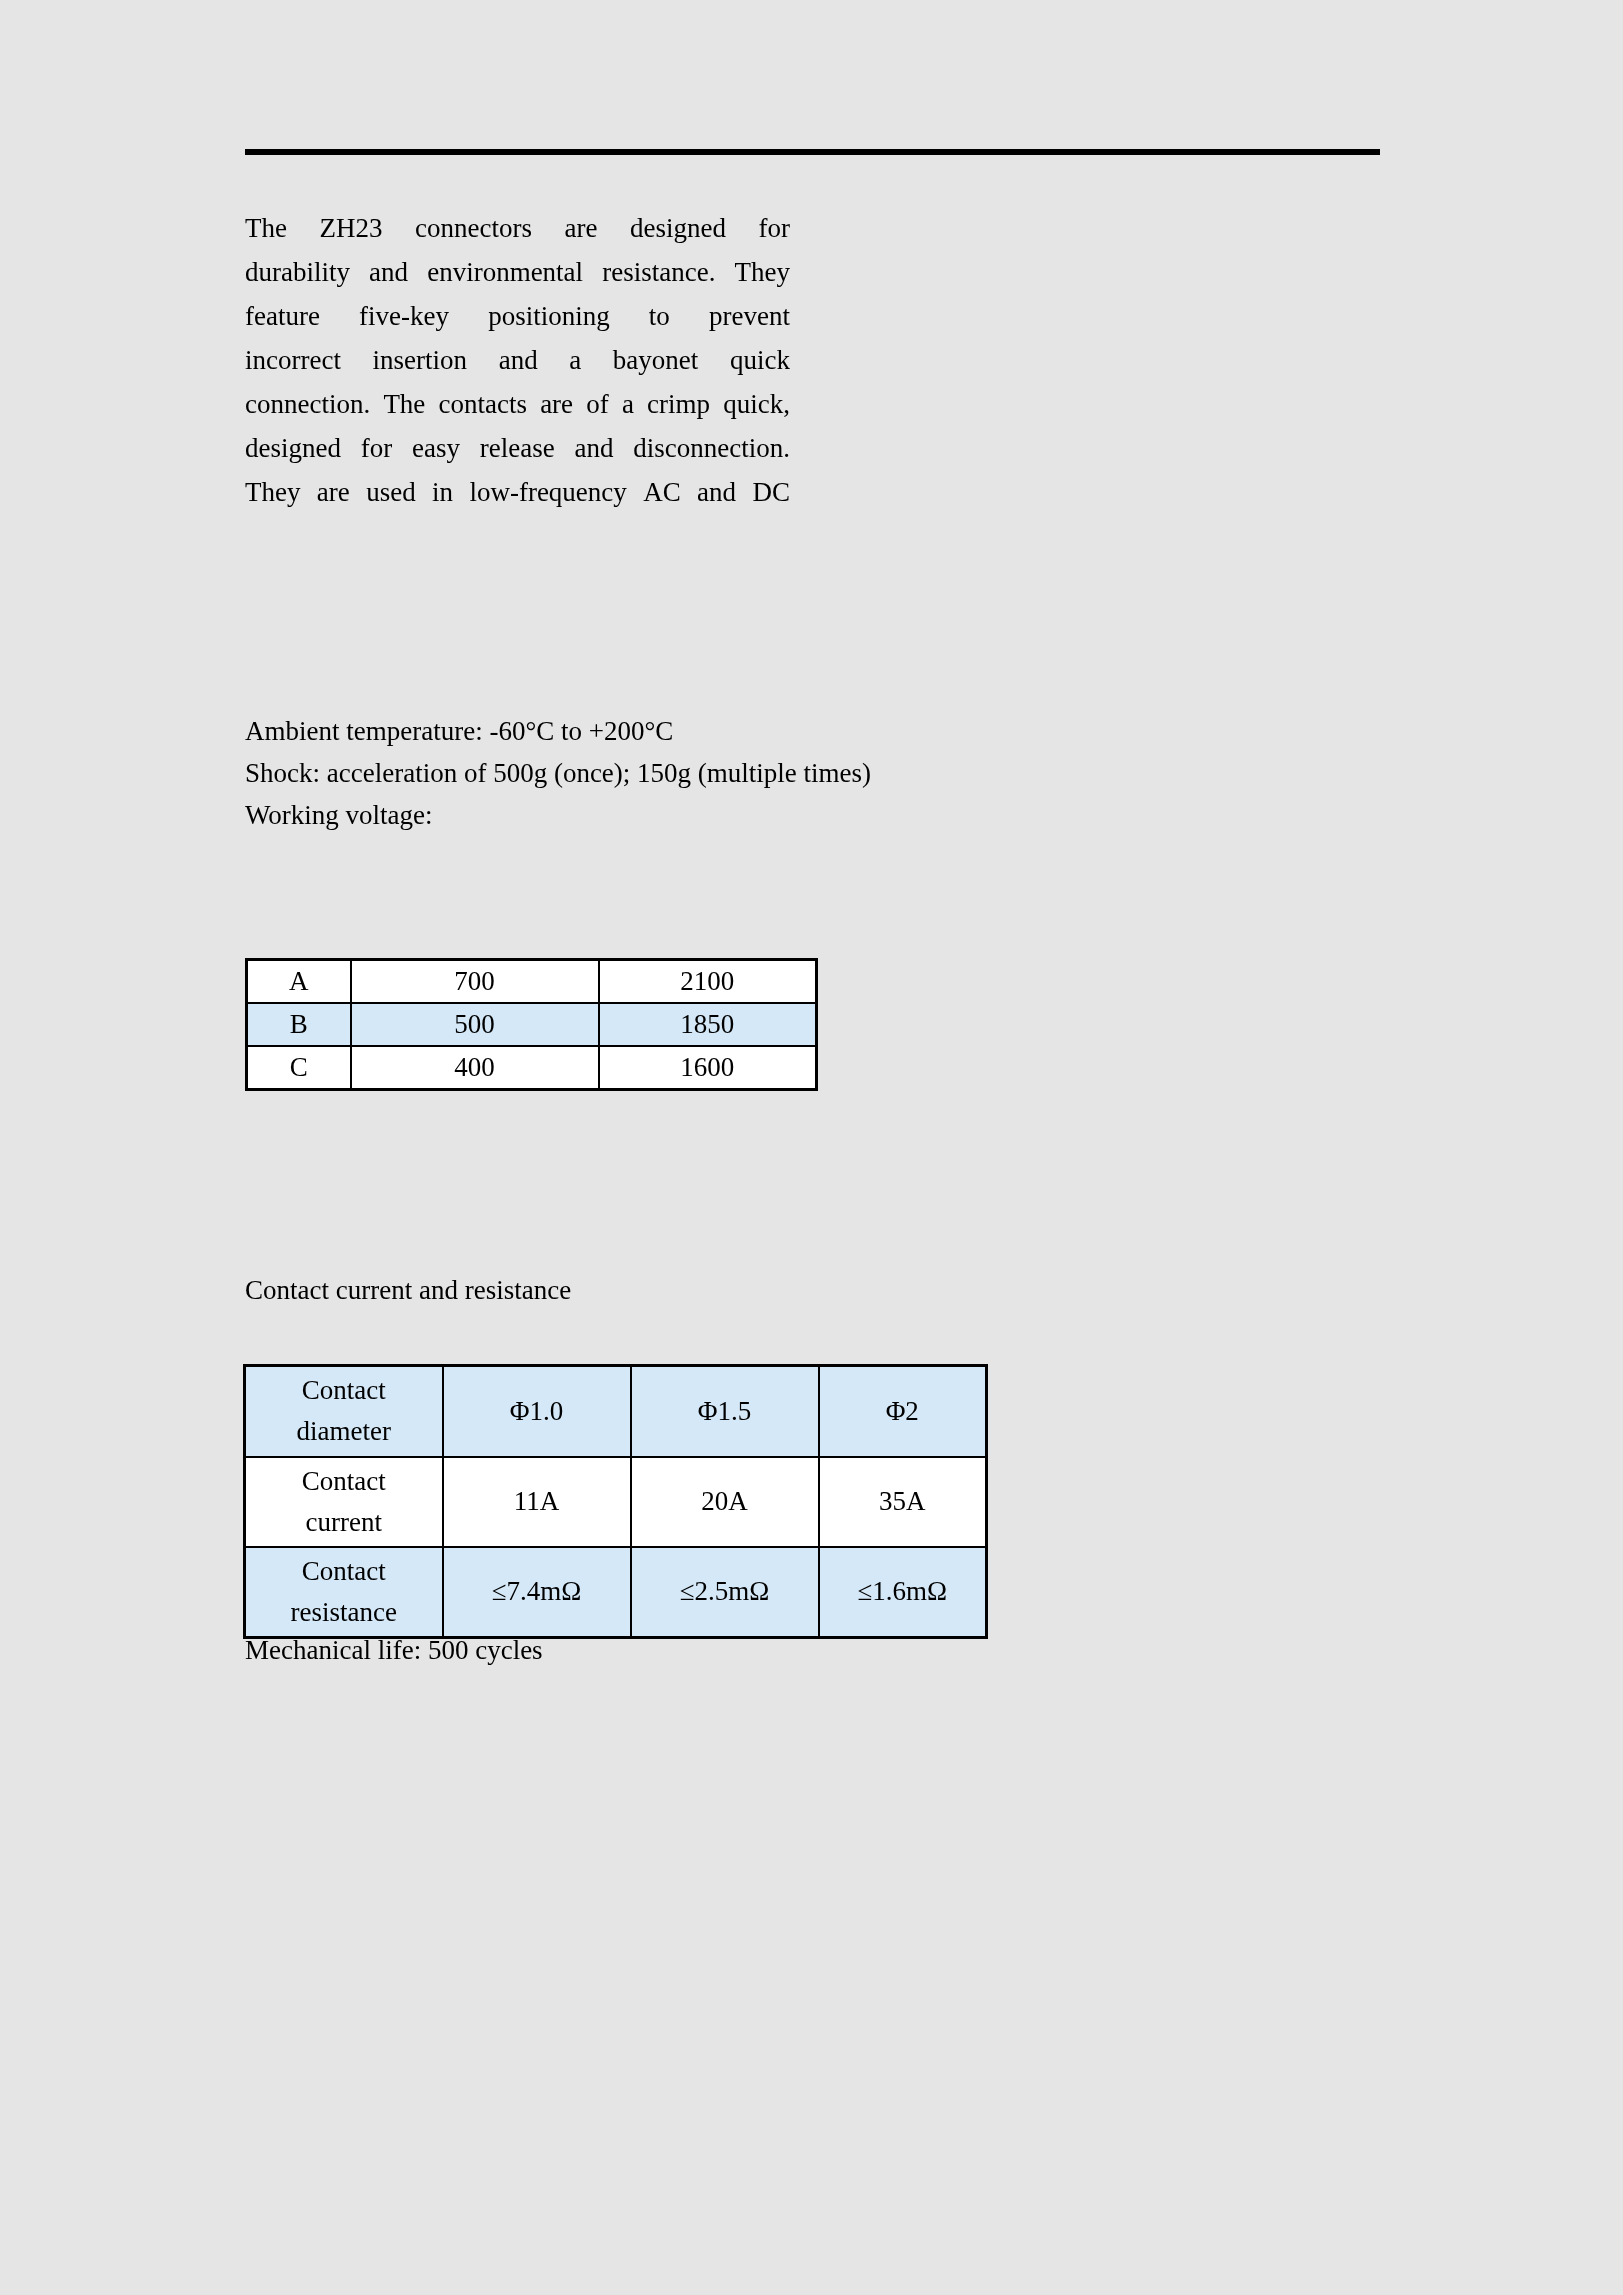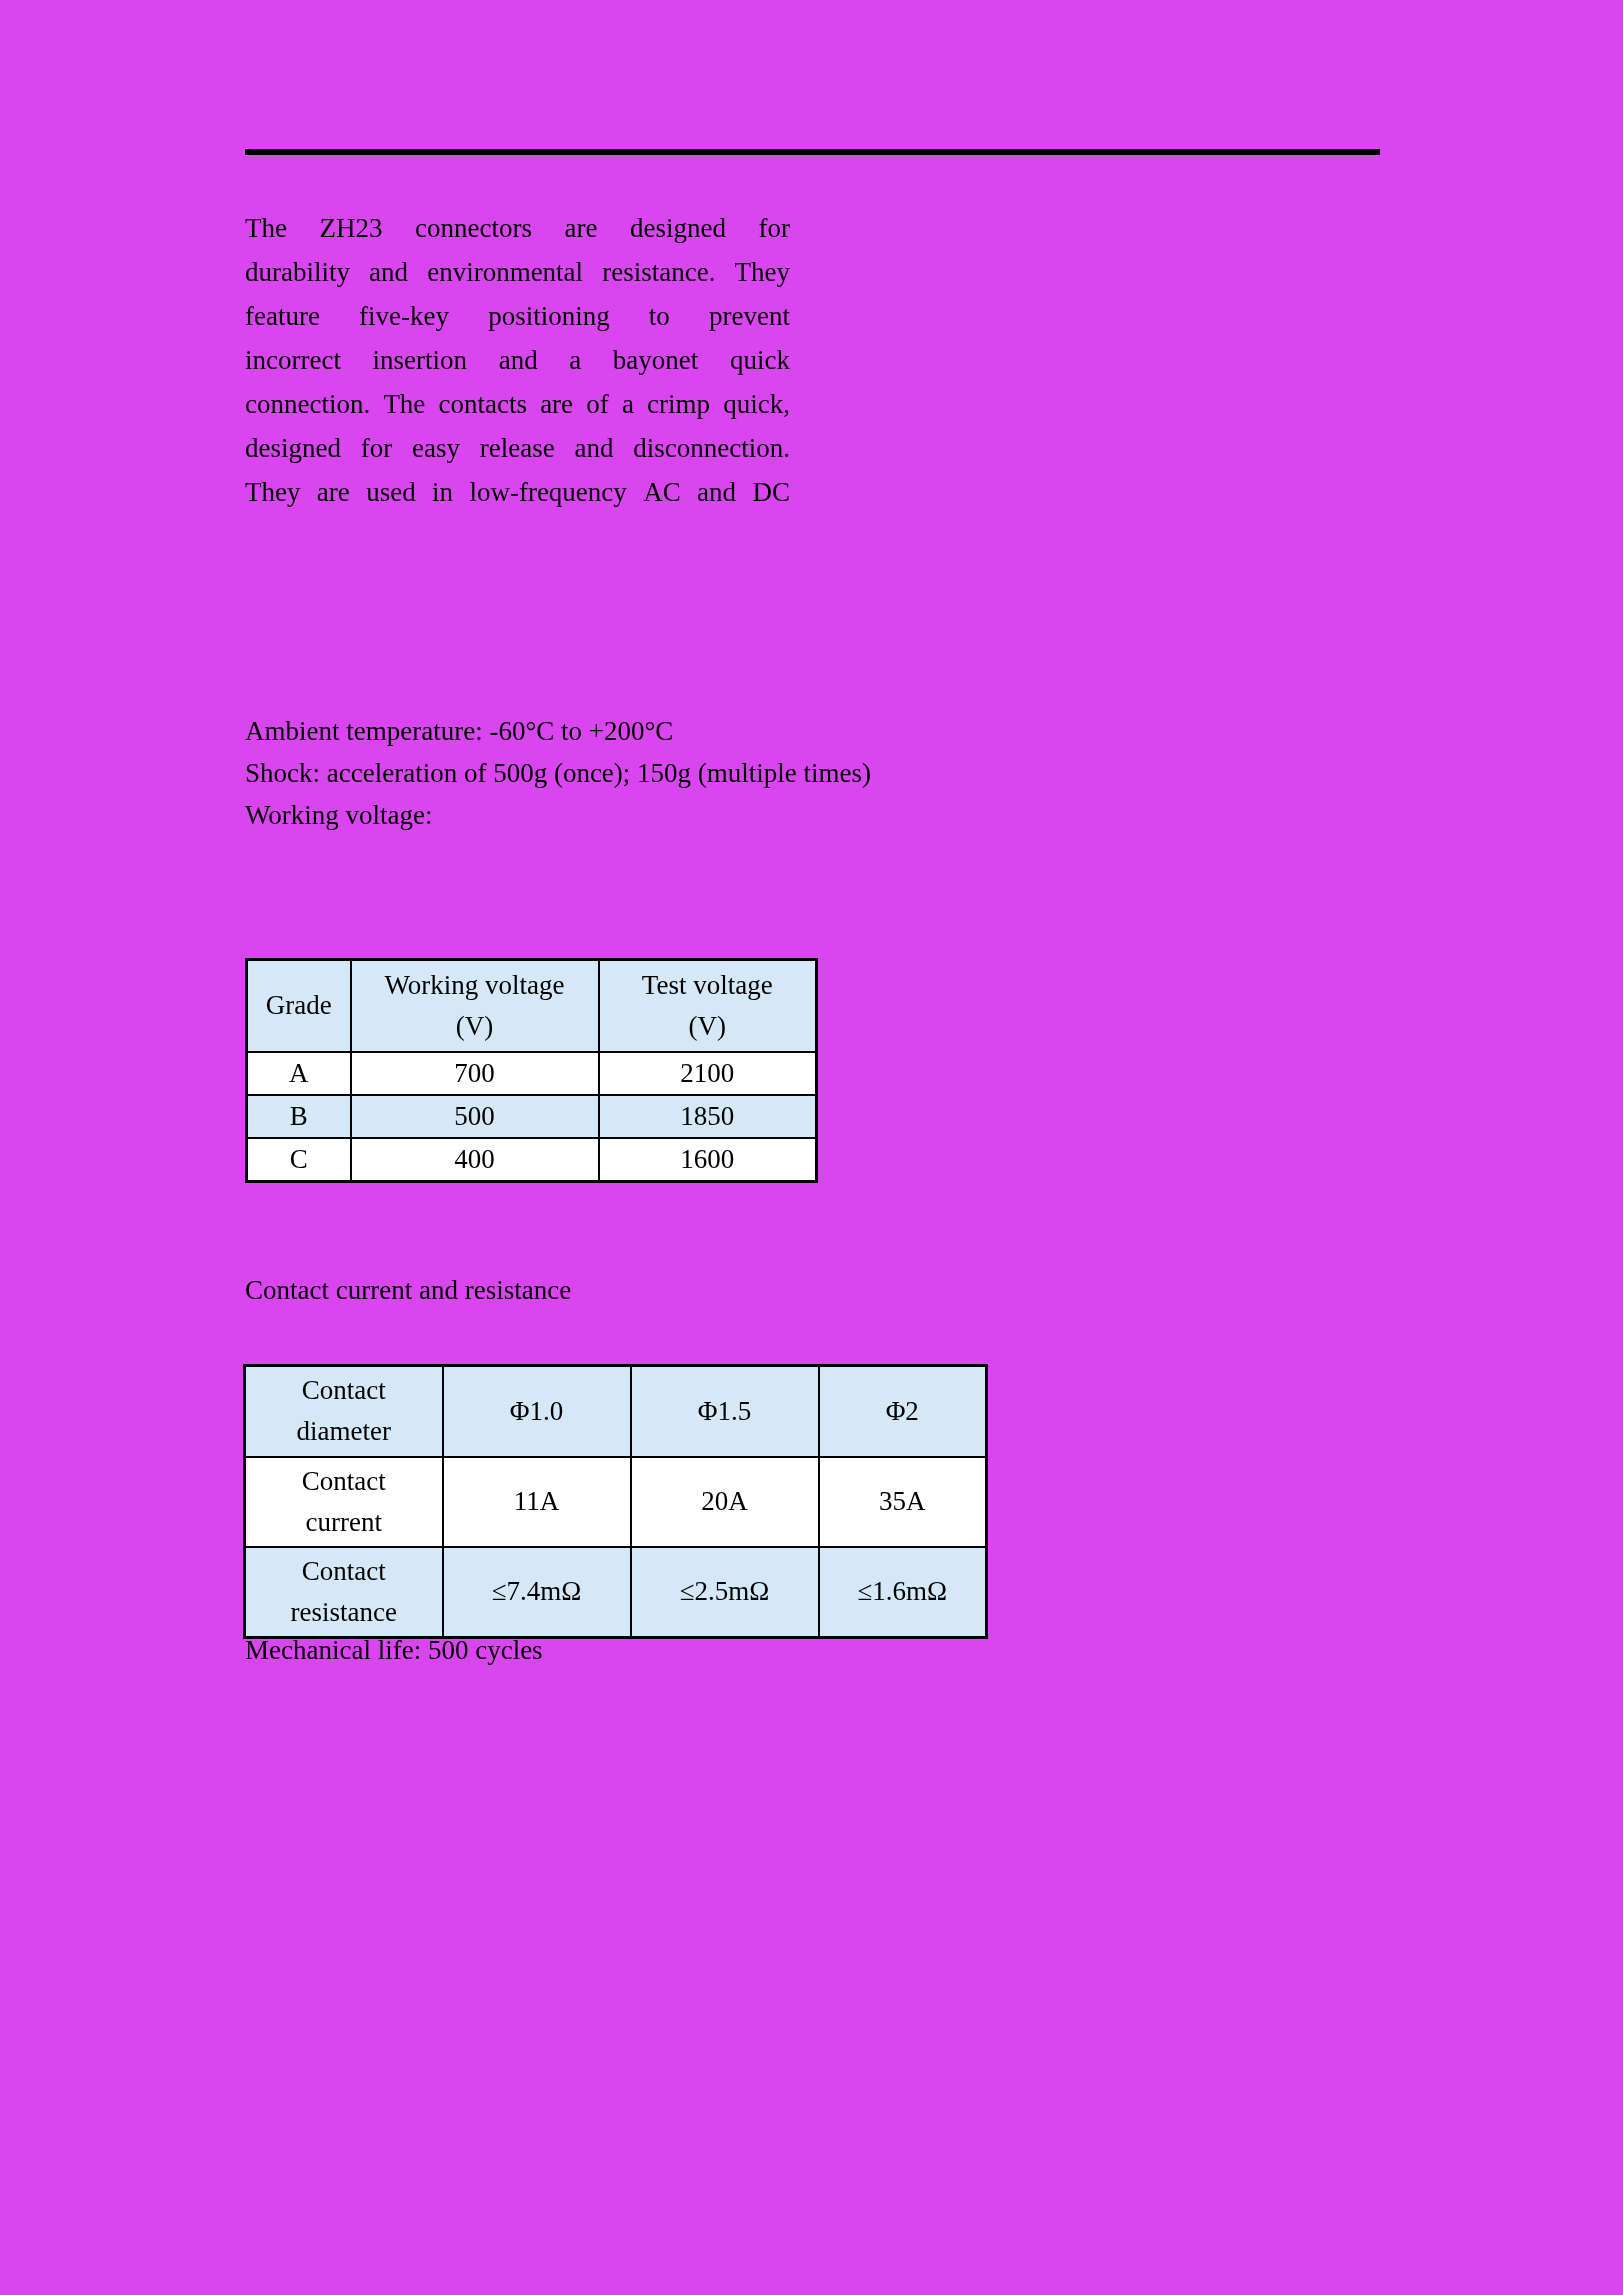--- a/index.html
+++ b/index.html
@@ -1,20 +1,20 @@
 <!DOCTYPE html>
 <html style="font-size:12.8px"><head>
 <meta charset="utf-8">
 <style>
   html, body { margin: 0; padding: 0; background: #ffffff; }
   .page {
     position: relative;
     width: 1623px;
     height: 2295px;
-    background: #d946ef;
+    background: #e5e5e5;
     font-family: "Liberation Serif", serif;
     color: #000000;
     overflow: hidden;
   }
   .top-rule {
     position: absolute;
     left: 245px; top: 149px;
     width: 1135px; height: 6.4px;
     background: #000000;
   }
@@ -158,27 +158,20 @@
     <div class="tech-line">Working voltage:</div>
   </div>
 
   <table class="sheet" id="voltage-table">
     <colgroup>
       <col style="width:104px">
       <col style="width:248px">
       <col style="width:218px">
     </colgroup>
     <tbody>
-      <tr class="row-blue" style="height:92px">
-        <td class="two-line">Grade</td>
-        <td class="two-line">Working voltage
-(V)</td>
-        <td class="two-line">Test voltage
-(V)</td>
-      </tr>
       <tr class="row-white" style="height:43px">
         <td>A</td>
         <td>700</td>
         <td>2100</td>
       </tr>
       <tr class="row-blue" style="height:43px">
         <td>B</td>
         <td>500</td>
         <td>1850</td>
       </tr>

